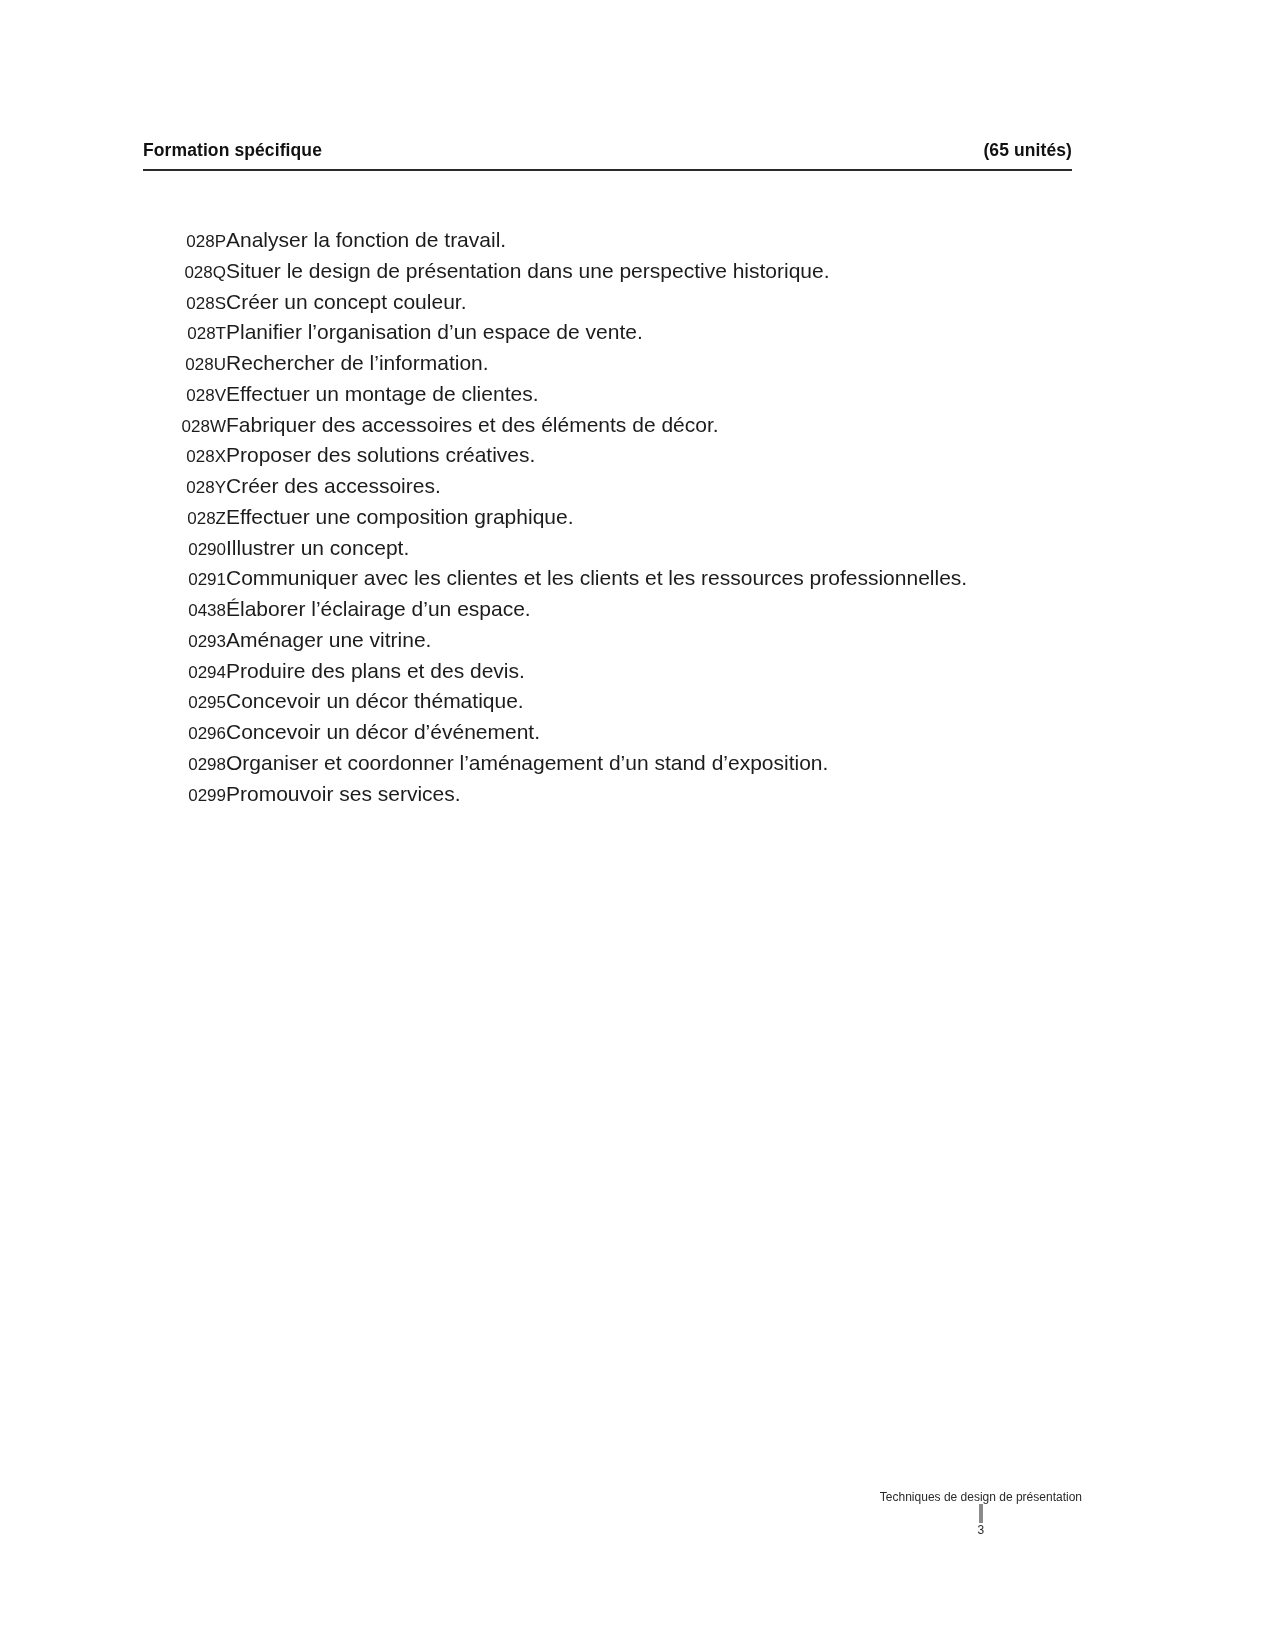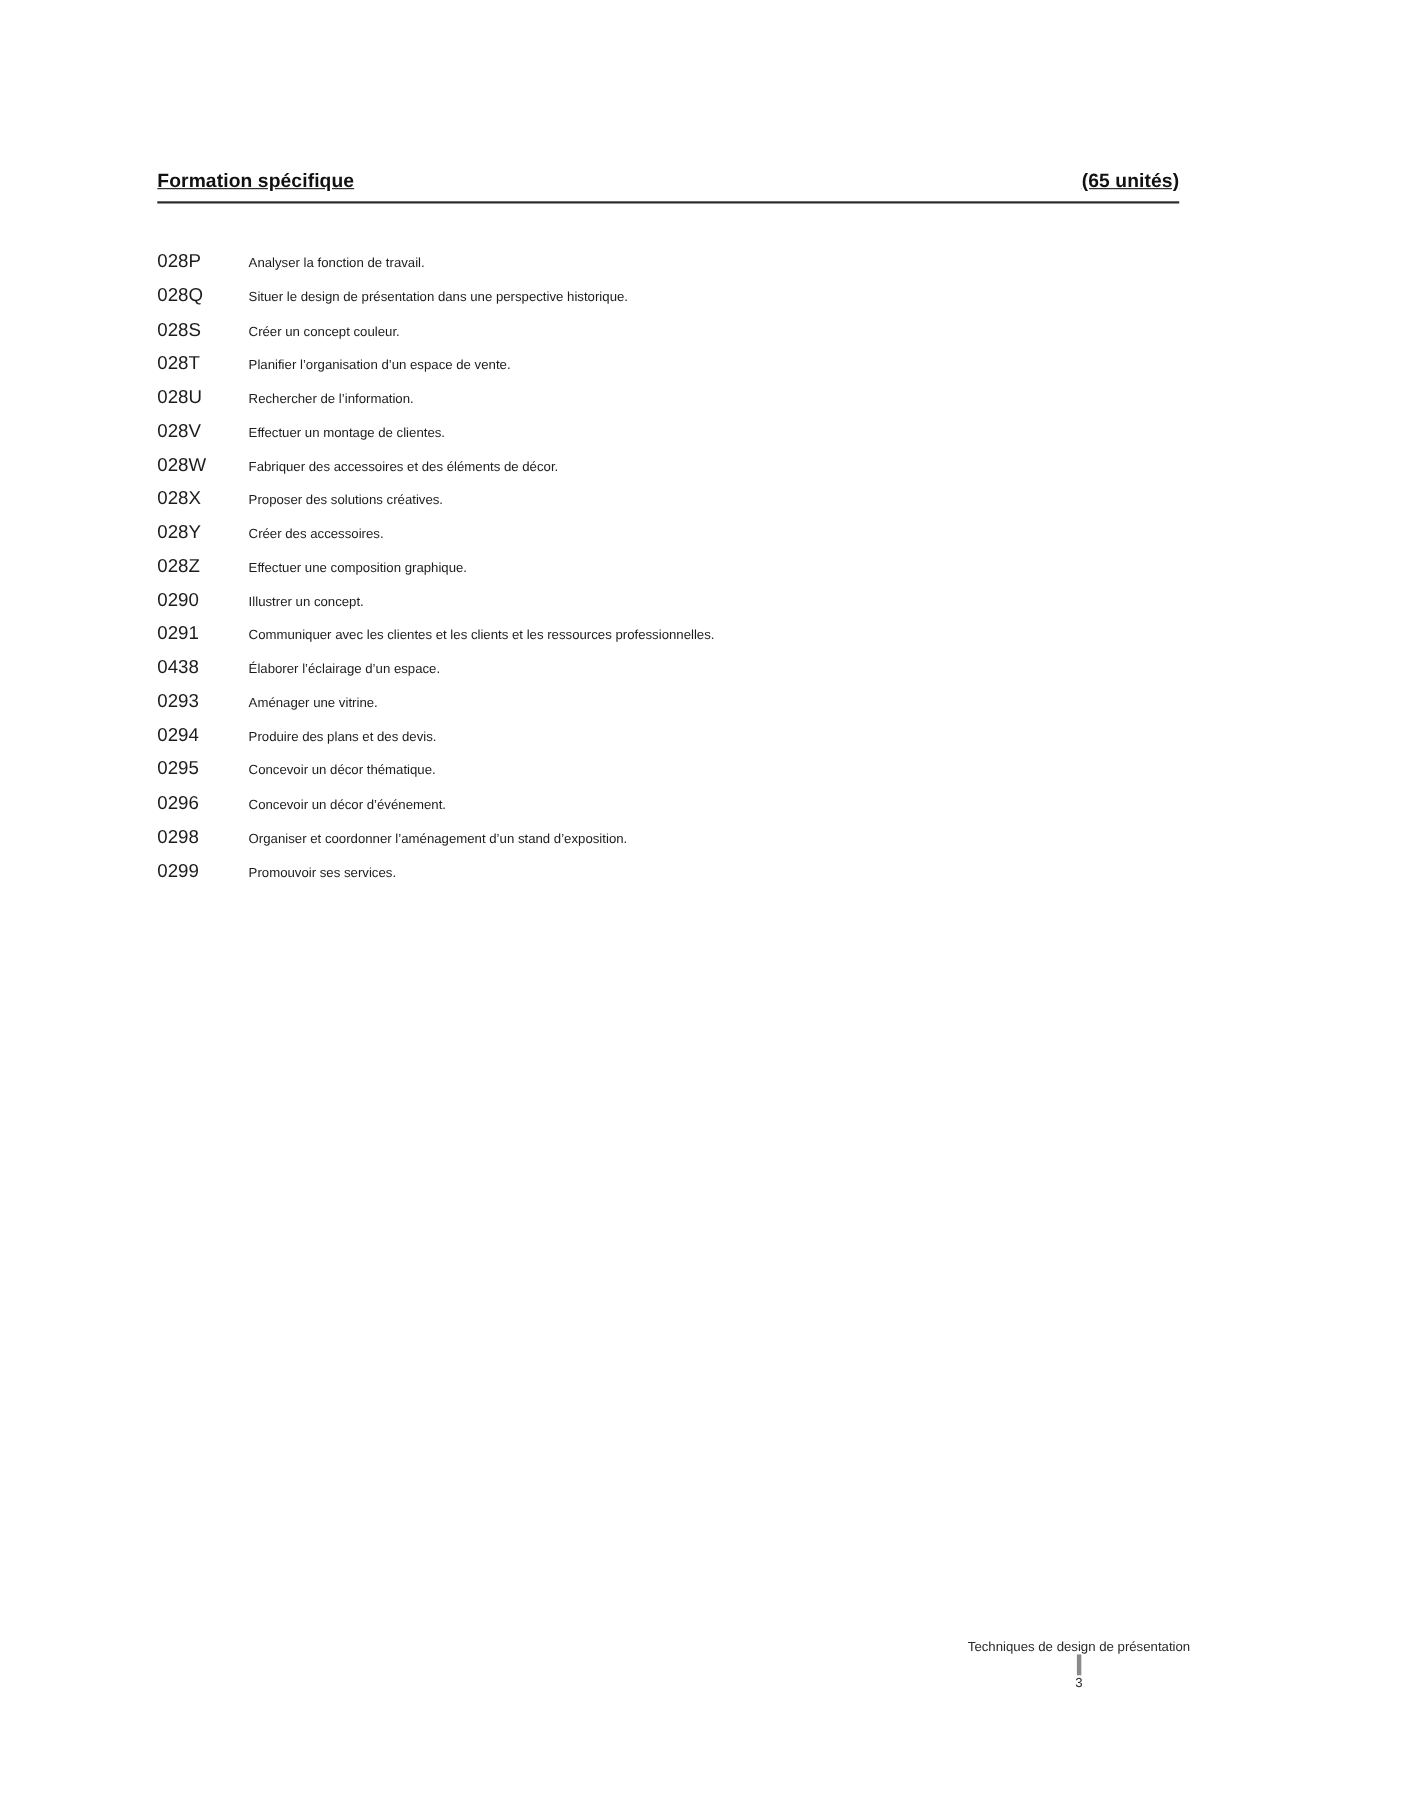--- a/index.html
+++ b/index.html
@@ -13,58 +13,58 @@
   .page {
     position: relative;
     width: 1275px;
     height: 1650px;
     background: #ffffff;
     overflow: hidden;
   }
   
   .doc-header {
     position: absolute;
-    top: 154px;
+    top: 140px;
     left: 143px;
     width: 929px;
     border-bottom: 2px solid #2a2a2a;
     padding-bottom: 8px;
-    text-decoration: underline;
   }
   .doc-header-row {
     display: flex;
     justify-content: space-between;
     align-items: baseline;
   }
   .doc-title,
   .doc-units {
     font-size: 17.5px;
     font-weight: bold;
     letter-spacing: 0.1px;
     color: #111;
   }
   
   .course-list {
     position: absolute;
     top: 228px;
     left: 143px;
     width: 1000px;
+    text-align: right;
   }
   .course-row {
     display: flex;
     align-items: baseline;
     height: 30.75px;
   }
   .course-code {
     flex: 0 0 83px;
     font-size: 17px;
     color: #1c1c1c;
   }
   .course-title {
-    font-size: 12px;
+    font-size: 21px;
     color: #1c1c1c;
     white-space: nowrap;
   }
   
   .doc-footer {
     position: absolute;
     top: 1490px;
     right: 193px;
     display: flex;
     align-items: center;

